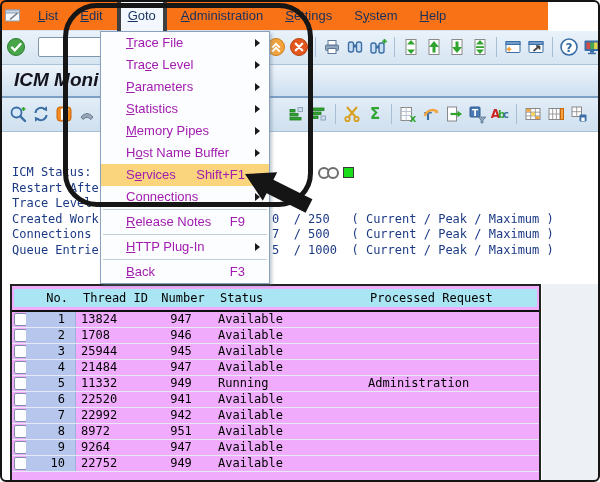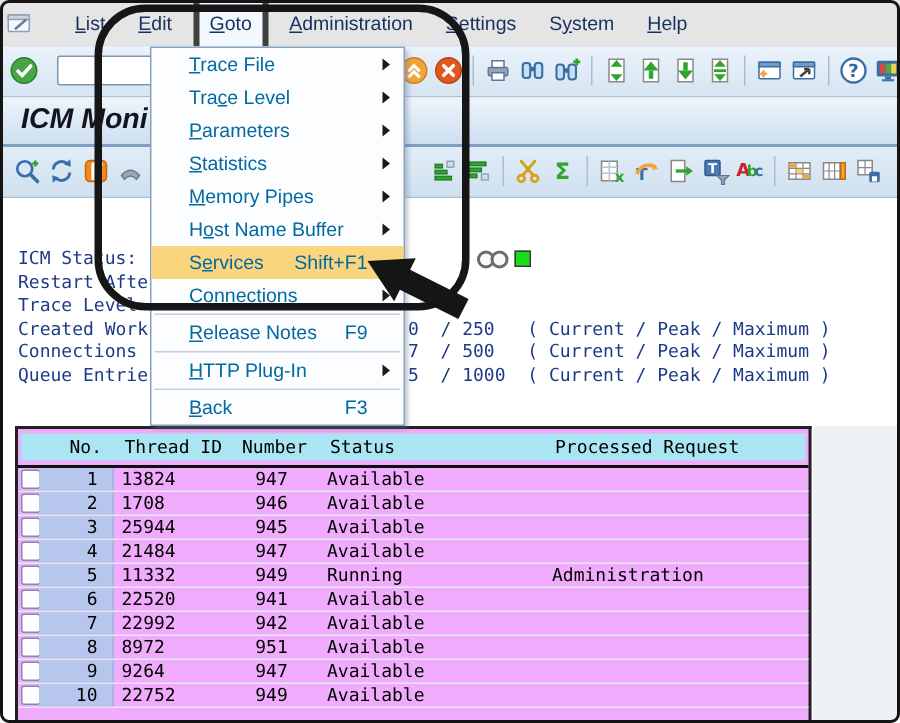--- a/index.html
+++ b/index.html
@@ -1,21 +1,21 @@
 <!DOCTYPE html>
 <html><head>
 <meta charset="utf-8">
 <style>
   html,body{margin:0;padding:0;background:#fff;}
   body{width:600px;height:482px;overflow:hidden;font-family:"Liberation Sans",sans-serif;}
   .screen{position:relative;width:600px;height:482px;background:#fff;overflow:hidden;}
   .frame{position:absolute;left:0;top:0;width:596px;height:478px;border:2px solid #141414;border-radius:6px;z-index:200;pointer-events:none;}
 
   
-  .menubar{position:absolute;left:0;top:0;width:600px;height:30px;background:#e5e5e5;border-bottom:1px solid #d4dfeb;display:flex;align-items:center;z-index:2;gap:12px;}
+  .menubar{position:absolute;left:0;top:0;width:548px;height:30px;background:#f97316;border-bottom:1px solid #d4dfeb;display:flex;align-items:center;z-index:2;}
   .win-icon{margin-left:3px;width:22px;height:22px;}
   .mb-items{display:flex;align-items:center;margin-left:4px;}
   .mb-item{font-size:13px;color:#17305e;padding:3px 11px;white-space:nowrap;cursor:default;}
   .mb-item u{text-decoration:underline;}
   .mb-item.active{border:4px solid #404040;background:#f2f8fd;border-radius:2px;padding:14px 7px;margin:0 3px;}
 
   
   .stdbar{position:absolute;left:0;top:31px;width:600px;height:33px;background:linear-gradient(#eaf2fa,#d6e5f2);border-bottom:1px solid #abc3d9;z-index:2;}
   .tb-group{position:absolute;top:6px;display:flex;align-items:center;gap:3px;}
   .tb-icon{width:20px;height:20px;display:inline-block;}
@@ -54,21 +54,21 @@
   .trow .cell-no{background:#b7c6ec;border-right:1px solid #9fb0da;}
   .cell-thread{width:80px;padding-left:5px;box-sizing:border-box;}
   .cell-num{width:50px;text-align:center;box-sizing:border-box;}
   .cell-status{width:150px;padding-left:12px;box-sizing:border-box;}
   .cell-proc{flex:1;padding-left:12px;box-sizing:border-box;}
   .checkbox{width:11px;height:11px;border:1px solid #7e8ea6;border-radius:2px;background:#fcfdfe;margin:1px 0 0 2px;box-shadow:inset 0 0 0 1px #fff;}
   .cb-focus{position:absolute;left:-3px;top:-1px;width:19px;height:15px;border:1px dashed #e03333;border-radius:2px;pointer-events:none;}
 
   
   .menu{position:absolute;left:100px;top:31px;width:168px;background:#fbfdfe;border:1px solid #8aa2bd;box-shadow:2px 2px 3px rgba(100,120,140,.4);z-index:40;}
-  .m-item{position:relative;height:22px;line-height:22px;font-size:13px;color:#0369a1;cursor:default;}
+  .m-item{position:relative;height:22px;line-height:22px;font-size:13px;color:#a21caf;cursor:default;}
   .m-item u{text-decoration:underline;}
   .m-label{position:absolute;left:25px;white-space:nowrap;}
   .m-shortcut{position:absolute;right:24px;white-space:nowrap;}
   .m-arrow{position:absolute;right:9px;top:7px;width:0;height:0;border-left:5px solid #1a1a1a;border-top:4px solid transparent;border-bottom:4px solid transparent;}
   .m-item.hl{background:#fbd57d;}
   .m-sep{height:1px;background:#c3cedb;margin:1px 2px;}
 
   
   .callout-rect{position:absolute;left:63px;top:3px;width:250px;height:204px;border:5px solid #161616;border-radius:34px;box-sizing:border-box;z-index:85;pointer-events:none;}
   .callout-arrow{position:absolute;left:0;top:0;width:600px;height:482px;z-index:86;pointer-events:none;}

